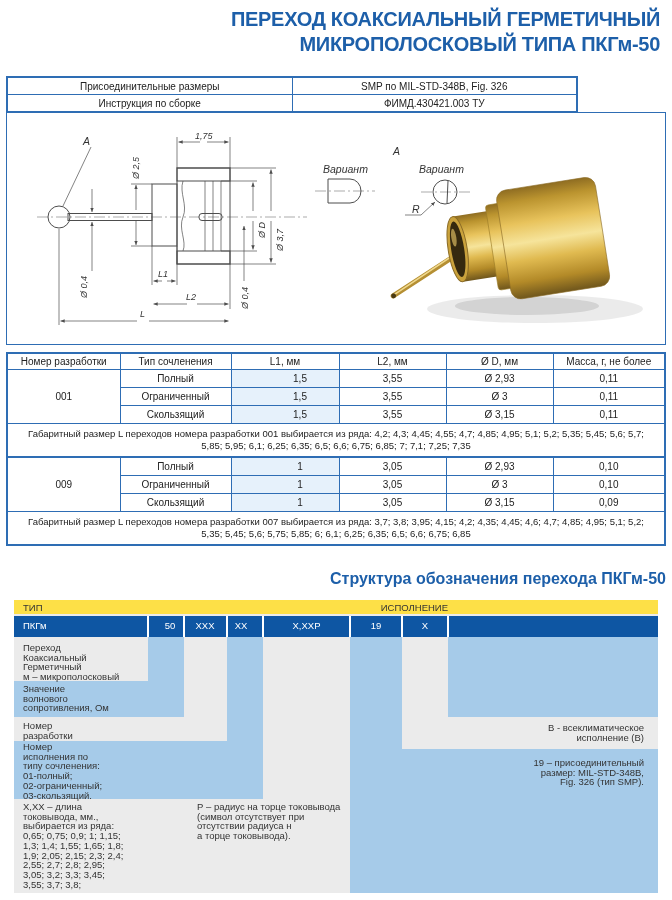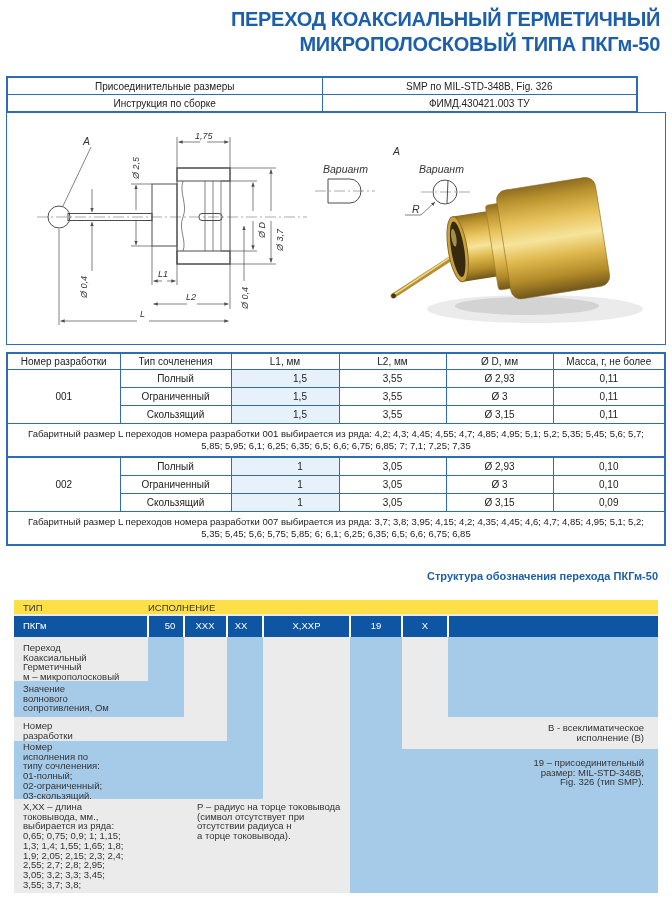--- a/index.html
+++ b/index.html
@@ -4,37 +4,37 @@
 <style>
   html,body{margin:0;padding:0;background:#fff;}
   .page{position:relative;width:672px;height:900px;background:#fff;overflow:hidden;
         font-family:"Liberation Sans",sans-serif;color:#222;}
   .abs{position:absolute;}
   
   .title{right:12px;top:7px;text-align:right;color:#1d5fa9;font-size:20px;font-weight:bold;
          line-height:25px;letter-spacing:-0.3px;white-space:pre-line;}
   
   table{border-collapse:collapse;table-layout:fixed;}
-  .info{left:6px;top:76px;width:632px;border:2px solid #2e6db4;}
+  .info{left:6px;top:76px;width:572px;border:2px solid #2e6db4;}
   .info td{border:1px solid #2e6db4;height:16px;font-size:10px;text-align:center;padding:0 4px;}
   
   .drawbox{left:6px;top:112px;width:658px;height:231px;border:1.5px solid #2e6db4;background:#fff;}
   .dl{stroke:#4d4d4d;stroke-width:1;fill:none;}
   .thin{stroke:#4d4d4d;stroke-width:0.7;fill:none;}
   .cl{stroke:#888;stroke-width:0.7;fill:none;stroke-dasharray:11 3 2 3;}
   .dt{font-family:"Liberation Sans",sans-serif;font-style:italic;font-size:9px;fill:#333;}
   .dt2{font-family:"Liberation Sans",sans-serif;font-style:italic;font-size:10.5px;fill:#333;}
   
   .main{left:6px;top:352px;width:660px;border:2px solid #2e6db4;font-size:10px;}
   .main td{border:1px solid #2e6db4;text-align:center;padding:0 2px;height:17px;}
   .main td.hdr{height:15px;}
   .main td.note{height:30px;font-size:9.5px;line-height:12px;padding:1px 14px;border-bottom:2px solid #2e6db4;}
   .main td.tint{background:#e6f1fb;padding-left:32px;}
   
-  .sttitle{right:14px;top:570px;font-size:11px;font-weight:bold;color:#1d5fa9;}
+  .sttitle{right:6px;top:570px;font-size:16px;font-weight:bold;color:#1d5fa9;}
   .stwrap{left:14px;top:600px;width:644px;height:293px;background:#ebebeb;font-size:9.5px;color:#333;}
   .sthead{left:0;top:0;width:644px;height:14px;background:#fde047;}
   .stdark{left:0;top:16px;width:644px;height:21px;background:#0e56a3;color:#fff;}
   .stdark span{position:absolute;top:4px;text-align:center;font-size:9.5px;}
   .div{position:absolute;top:0;width:2px;height:21px;background:#fff;}
   .blue{background:#a6cbe9;}
   .leg{line-height:9.7px;white-space:pre-line;}
   .rleg{text-align:right;}
 </style>
 </head>
@@ -217,21 +217,21 @@
       <td>Скользящий</td>
       <td class="tint">1,5</td>
       <td>3,55</td>
       <td>Ø 3,15</td>
       <td>0,11</td>
     </tr>
     <tr>
       <td class="note" colspan="6">Габаритный размер L переходов номера разработки 001 выбирается из ряда: 4,2; 4,3; 4,45; 4,55; 4,7; 4,85; 4,95; 5,1; 5,2; 5,35; 5,45; 5,6; 5,7; 5,85; 5,95; 6,1; 6,25; 6,35; 6,5; 6,6; 6,75; 6,85; 7; 7,1; 7,25; 7,35</td>
     </tr>
     <tr>
-      <td rowspan="3">002</td>
+      <td rowspan="3">009</td>
       <td>Полный</td>
       <td class="tint">1</td>
       <td>3,05</td>
       <td>Ø 2,93</td>
       <td>0,10</td>
     </tr>
     <tr>
       <td>Ограниченный</td>
       <td class="tint">1</td>
       <td>3,05</td>
@@ -249,21 +249,21 @@
       <td class="note" colspan="6" style="border-bottom:none">Габаритный размер L переходов номера разработки 007 выбирается из ряда: 3,7; 3,8; 3,95; 4,15; 4,2; 4,35; 4,45; 4,6; 4,7; 4,85; 4,95; 5,1; 5,2; 5,35; 5,45; 5,6; 5,75; 5,85; 6; 6,1; 6,25; 6,35; 6,5; 6,6; 6,75; 6,85</td>
     </tr>
   </tbody>
     </table>
 
   <div class="abs sttitle">Структура обозначения перехода ПКГм-50</div>
 
   <div class="abs stwrap">
     <div class="abs sthead">
       <span class="abs" style="left:9px;top:2px">ТИП</span>
-      <span class="abs" style="left:134px;top:2px;width:300px;text-align:left">ИСПОЛНЕНИЕ</span>
+      <span class="abs" style="left:134px;top:2px;width:300px;text-align:right">ИСПОЛНЕНИЕ</span>
     </div>
 
     <div class="abs stdark">
       <span style="left:9px;width:60px;text-align:left">ПКГм</span>
       <span style="left:134px;width:44px">50</span>
       <span style="left:158px;width:66px">XXX</span>
       <span style="left:213px;width:28px">XX</span>
       <span style="left:249px;width:87px">X,XXP</span>
       <span style="left:336px;width:52px">19</span>
       <span style="left:388px;width:46px">X</span>

